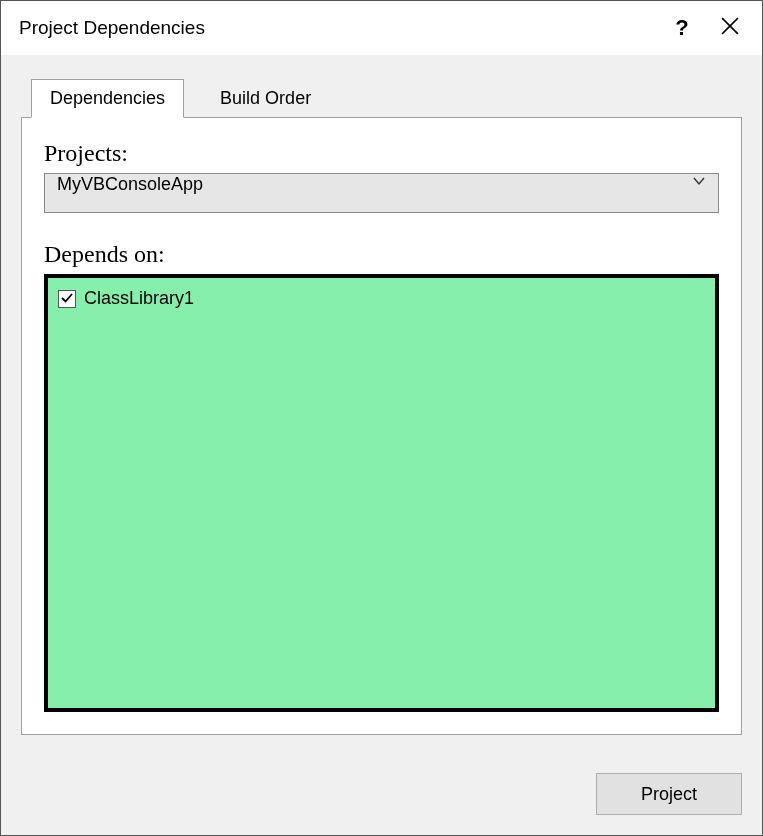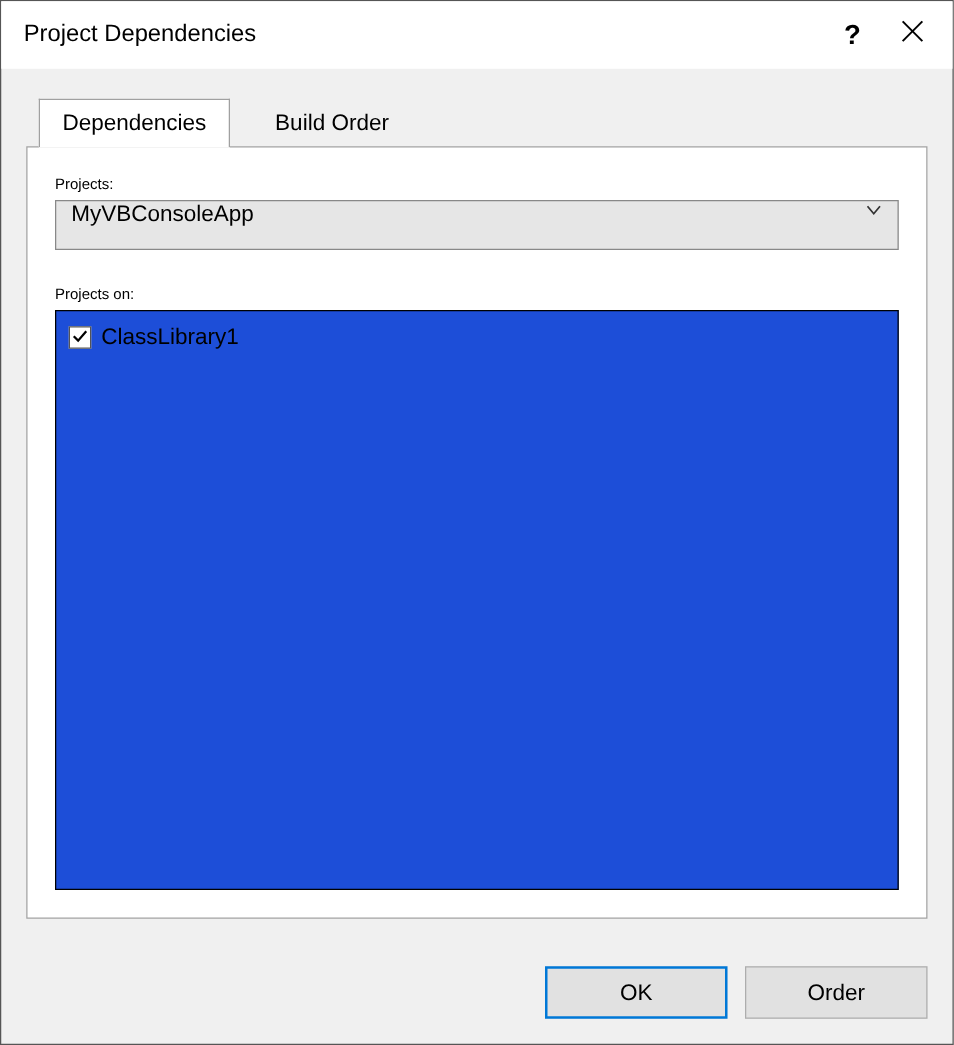--- a/index.html
+++ b/index.html
@@ -90,45 +90,46 @@
       background: #fff;
       border: 1px solid #a0a0a0;
       padding: 22px 22px 22px 22px;
       display: flex;
       flex-direction: column;
       position: relative;
       z-index: 1;
     }
 
     .field-label {
-      font-size: 12px;
+      font-size: 24px;
       margin-bottom: 6px;
       color: #000;
+      font-family: Liberation Serif, serif;
     }
 
     .combo {
       height: 40px;
       border: 1px solid #888;
       background: #e6e6e6;
       display: flex;
       align-items: flex-start;
       padding: 0 12px;
       justify-content: space-between;
       margin-bottom: 28px;
     }
     .combo-text {
       font-size: 18px;
       color: #000;
     }
     .combo-caret svg { width: 14px; height: 14px; }
 
     .listbox {
       flex: 1;
-      border: 1px solid #000000;
-      background: #1d4ed8;
+      border: 4px solid #000000;
+      background: #86efac;
       padding: 8px 10px;
       overflow: auto;
       text-align: center;
     }
     .check-item {
       display: flex;
       align-items: center;
       gap: 8px;
       font-size: 18px;
       color: #000;
@@ -204,41 +205,38 @@
 
       <div class="combo">
         <span class="combo-text">MyVBConsoleApp</span>
         <span class="combo-caret">
           <svg viewBox="0 0 14 14">
               <polyline points="2,4 7,10 12,4" fill="none" stroke="#333" stroke-width="1.4"></polyline>
             </svg>
         </span>
       </div>
 
-      <div class="field-label">Projects on:</div>
+      <div class="field-label">Depends on:</div>
 
       <div class="listbox">
         <div class="check-item">
           <span class="checkbox">
             <span>
               <svg viewBox="0 0 12 12">
                   <polyline points="1,6 4.5,9.5 11,2" fill="none" stroke="#000" stroke-width="1.8"></polyline>
                 </svg>
             </span>
           </span>
           <span>ClassLibrary1</span>
         </div>
       </div>
 
     </div>
 
   </div>
 
   <div class="footer">
-    <div class="btn primary">
-      <span>OK</span>
-    </div>
     <div class="btn">
-      <span>Order</span>
+      <span>Project</span>
     </div>
   </div>
 
 </div>
 
 </body></html>

